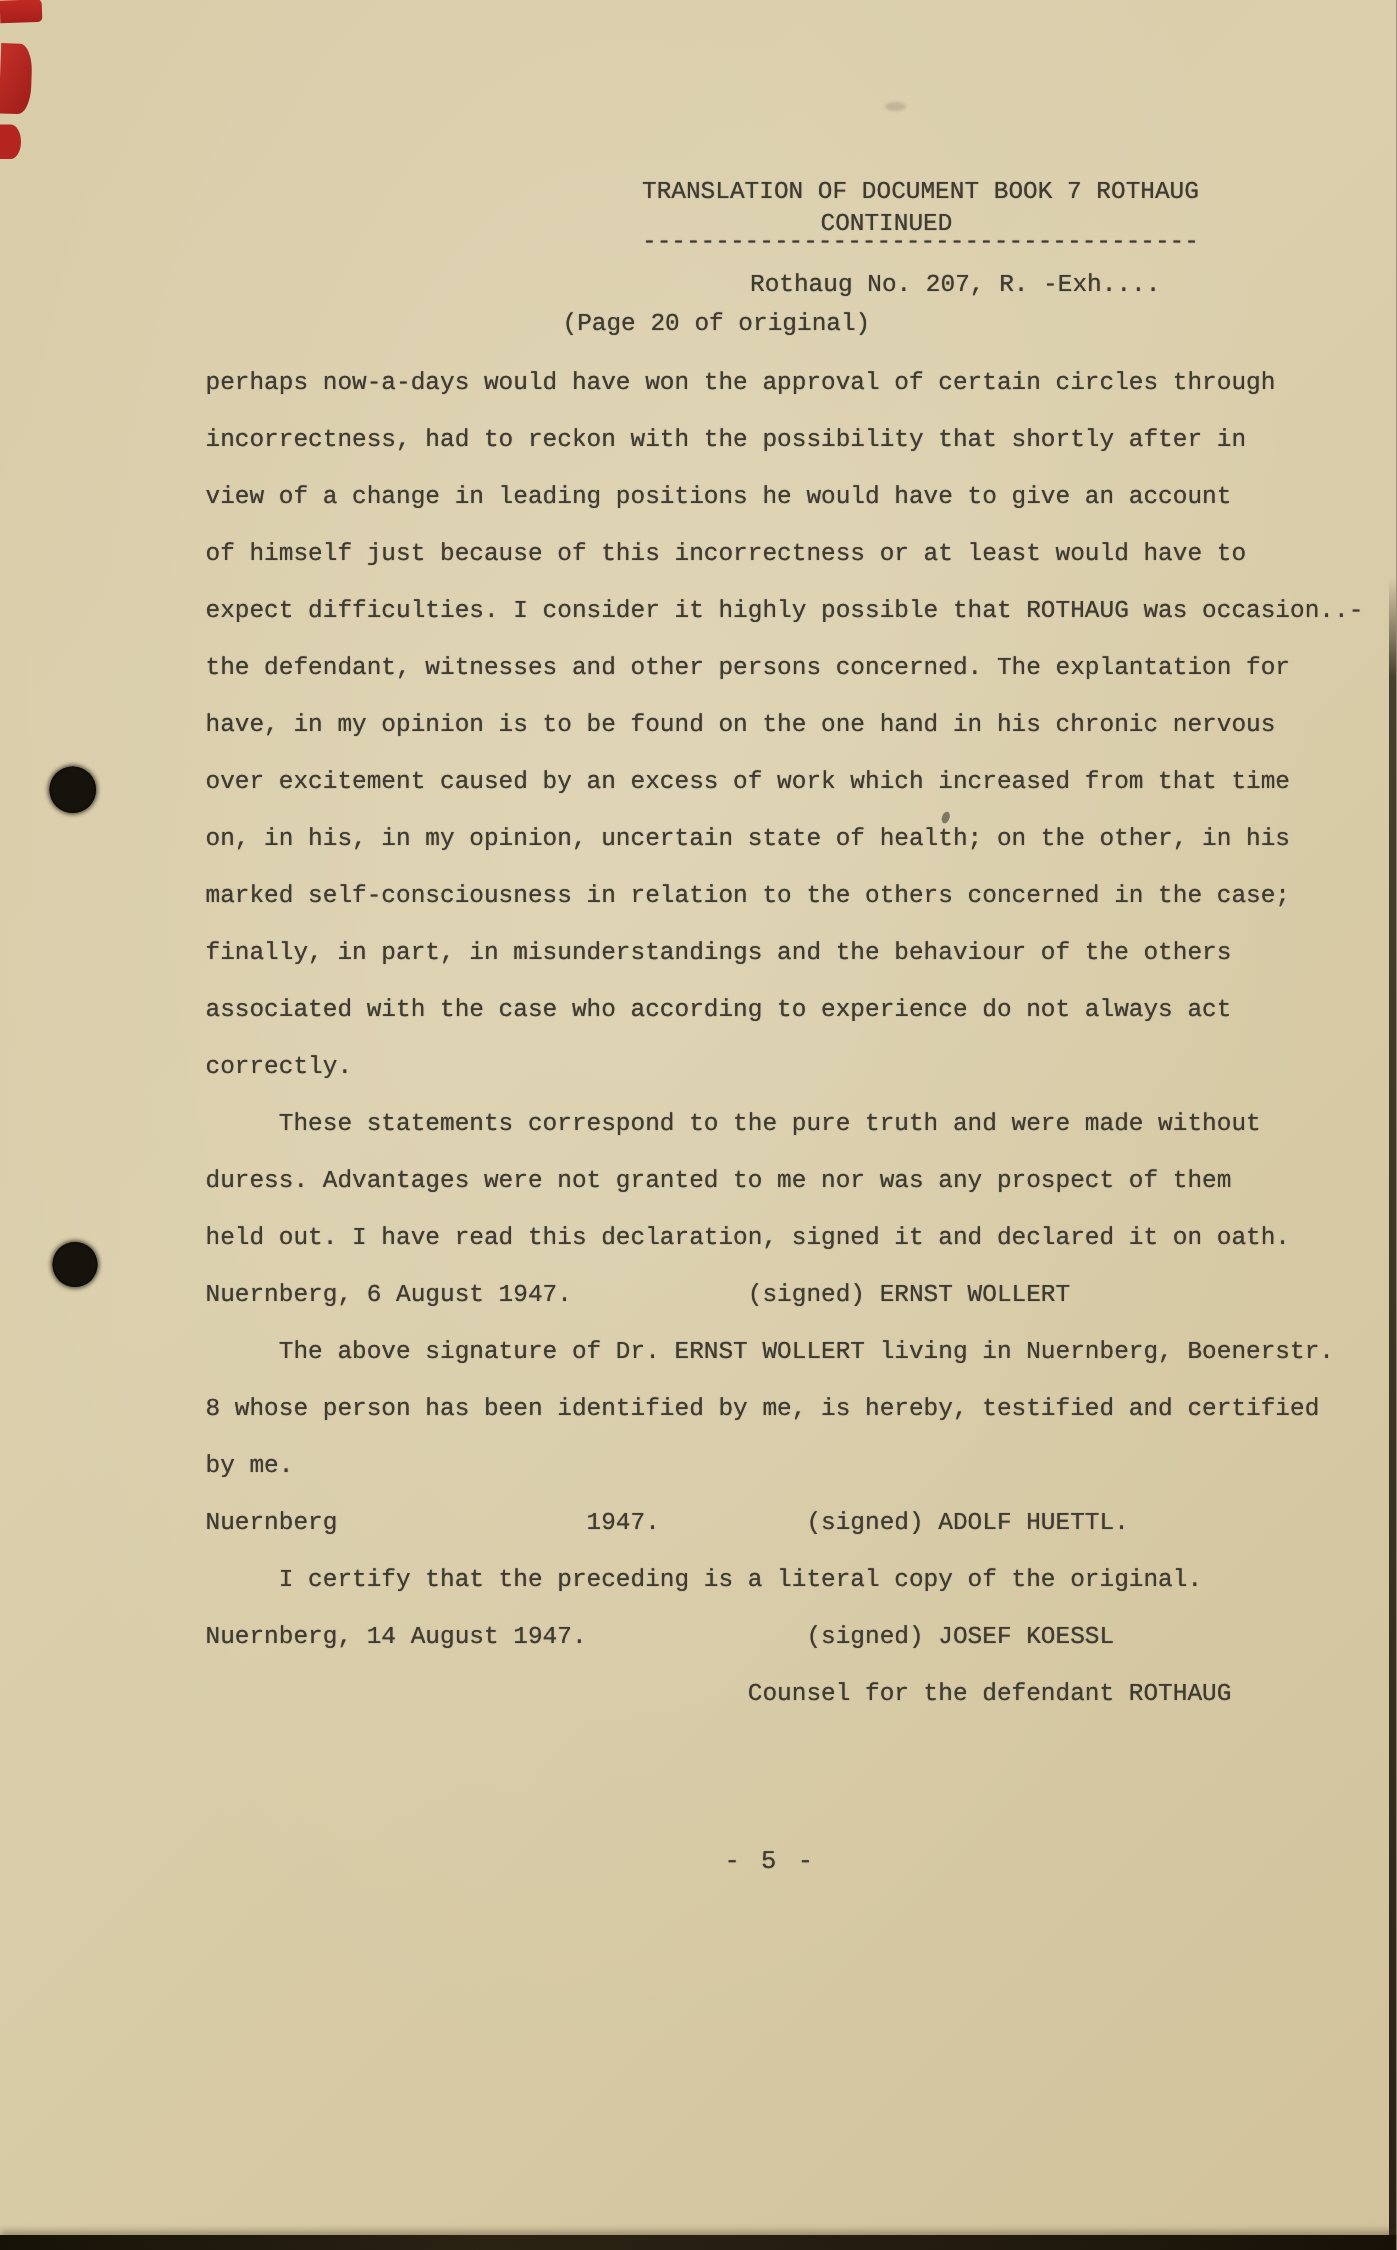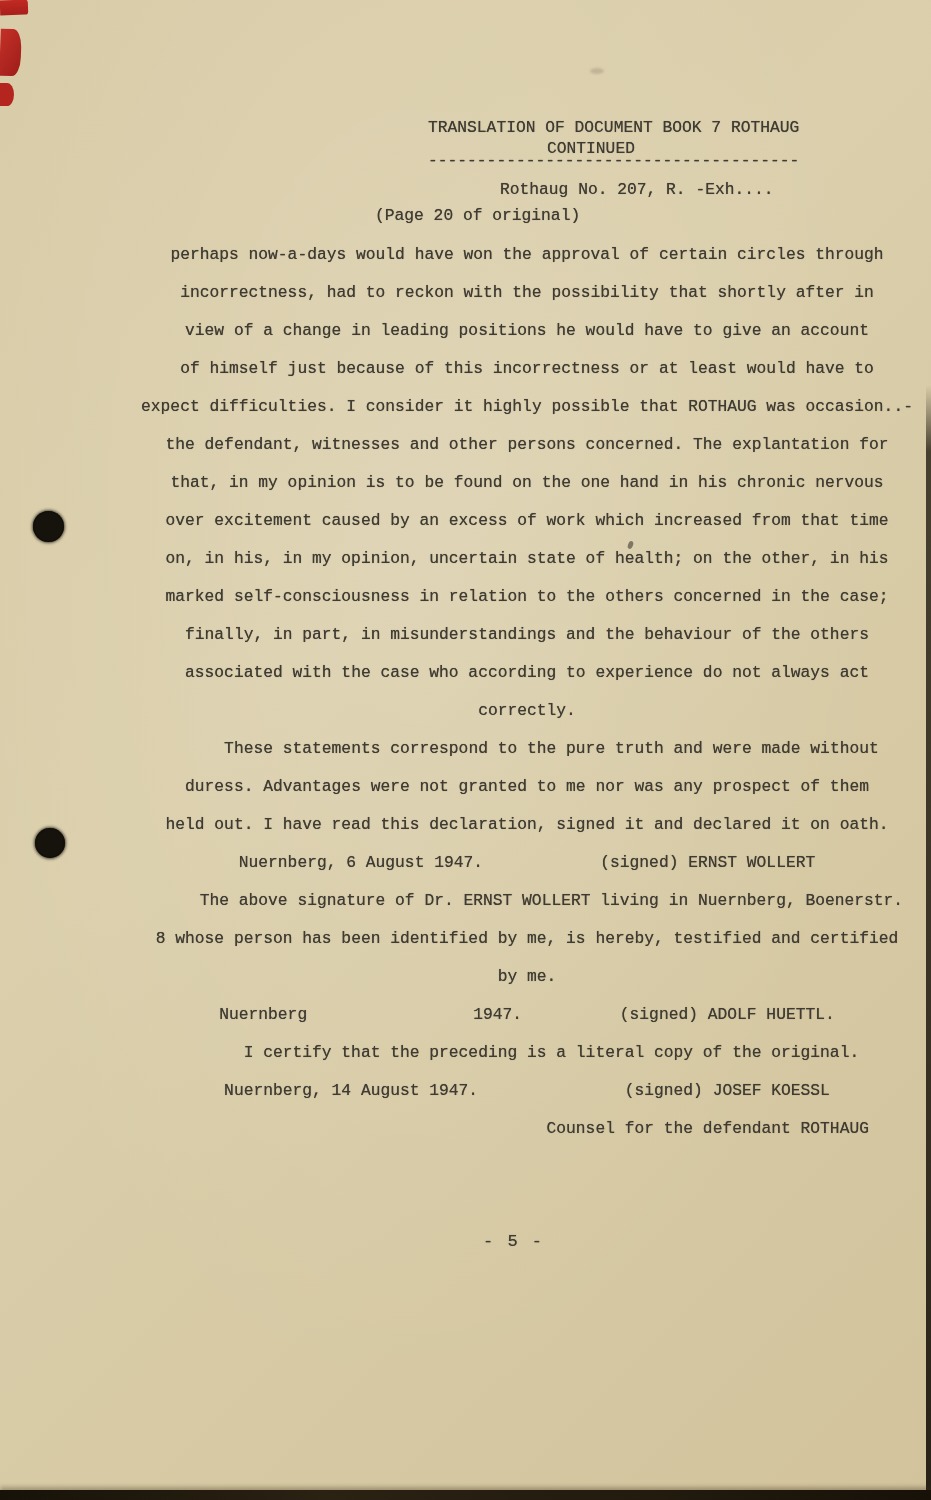--- a/index.html
+++ b/index.html
@@ -25,21 +25,20 @@
     position:absolute;
     left:137px; top:236px;
     width:780px;
   }
   .body-text .line {
     white-space:pre;
     font-size:16.3px;
     height:38px;
     line-height:38px;
     text-shadow:0 0 0.7px rgba(62,58,48,0.8);
-    text-align:center;
   }
   .page-number {
     position:absolute;
     left:483px; top:1232px;
     font-size:17px;
     letter-spacing:2px;
     white-space:pre;
     text-shadow:0 0 0.7px rgba(62,58,48,0.8);
   }
   
@@ -94,21 +93,21 @@
   <div class="typed" style="left:500px; top:180px;">Rothaug No. 207, R. -Exh....</div>
   <div class="typed" style="left:375px; top:206px;text-align:right;">(Page 20 of original)</div>
 
   <div class="body-text">
     <div class="line">perhaps now-a-days would have won the approval of certain circles through</div>
     <div class="line">incorrectness, had to reckon with the possibility that shortly after in</div>
     <div class="line">view of a change in leading positions he would have to give an account</div>
     <div class="line">of himself just because of this incorrectness or at least would have to</div>
     <div class="line">expect difficulties. I consider it highly possible that ROTHAUG was occasion..-</div>
     <div class="line">the defendant, witnesses and other persons concerned. The explantation for</div>
-    <div class="line">that, in my opinion is to be found on the one hand in his chronic nervous</div>
+    <div class="line">have, in my opinion is to be found on the one hand in his chronic nervous</div>
     <div class="line">over excitement caused by an excess of work which increased from that time</div>
     <div class="line">on, in his, in my opinion, uncertain state of health; on the other, in his</div>
     <div class="line">marked self-consciousness in relation to the others concerned in the case;</div>
     <div class="line">finally, in part, in misunderstandings and the behaviour of the others</div>
     <div class="line">associated with the case who according to experience do not always act</div>
     <div class="line">correctly.</div>
     <div class="line">     These statements correspond to the pure truth and were made without</div>
     <div class="line">duress. Advantages were not granted to me nor was any prospect of them</div>
     <div class="line">held out. I have read this declaration, signed it and declared it on oath.</div>
     <div class="line">Nuernberg, 6 August 1947.            (signed) ERNST WOLLERT</div>

